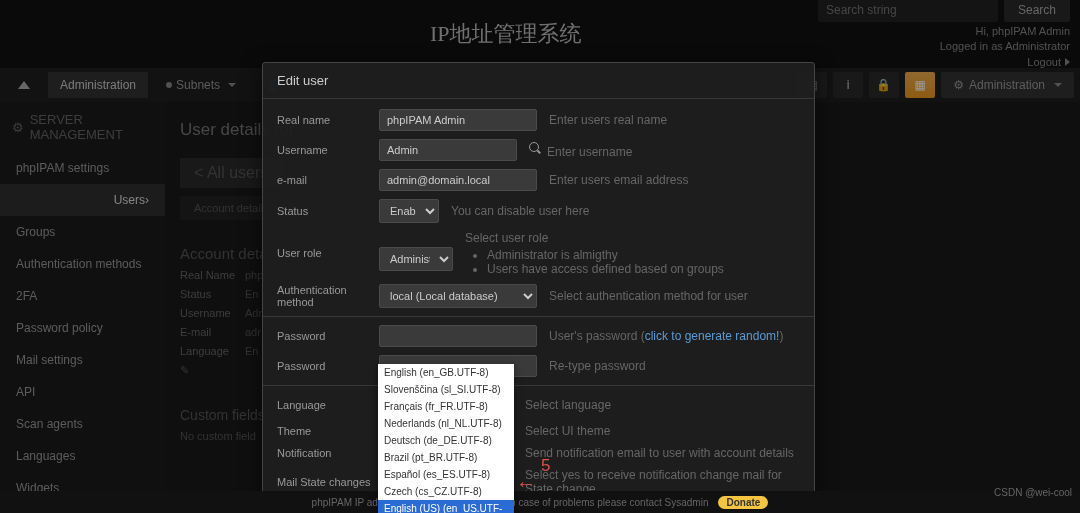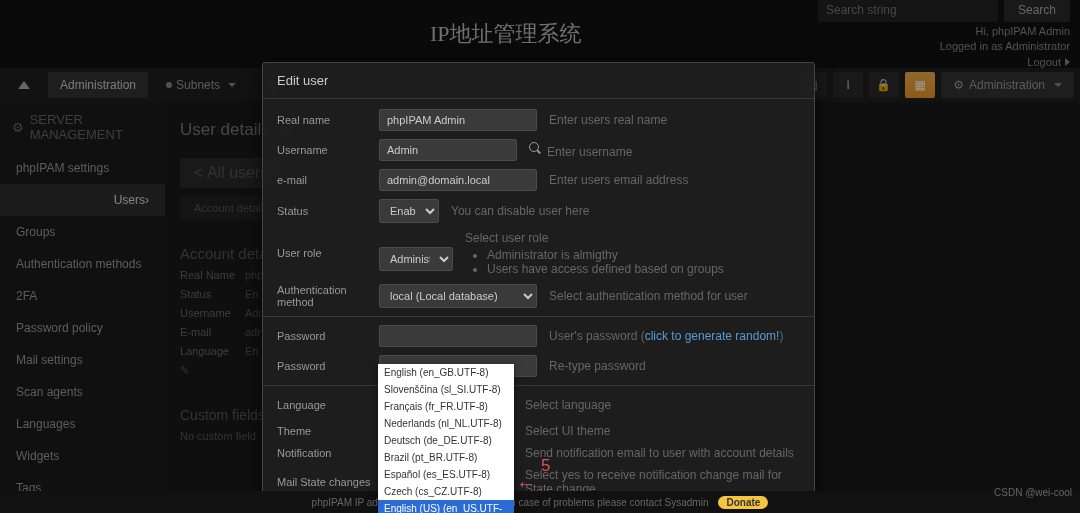--- a/index.html
+++ b/index.html
@@ -149,20 +149,21 @@
   <div class="sb-item">phpIPAM settings</div>
   <div class="sb-item selected">
       <span>Users</span>
       <span>›</span>
     </div>
   <div class="sb-item">Groups</div>
   <div class="sb-item">Authentication methods</div>
   <div class="sb-item">2FA</div>
   <div class="sb-item">Password policy</div>
   <div class="sb-item">Mail settings</div>
+  <div class="sb-item">API</div>
   <div class="sb-item">Scan agents</div>
   <div class="sb-item">Languages</div>
   <div class="sb-item">Widgets</div>
   <div class="sb-item">Tags</div>
 
 </div>
 
 <div class="content-bg">
   <div class="pg-title">User details for</div>
   <div class="back-tab">&lt; All users</div><br>

